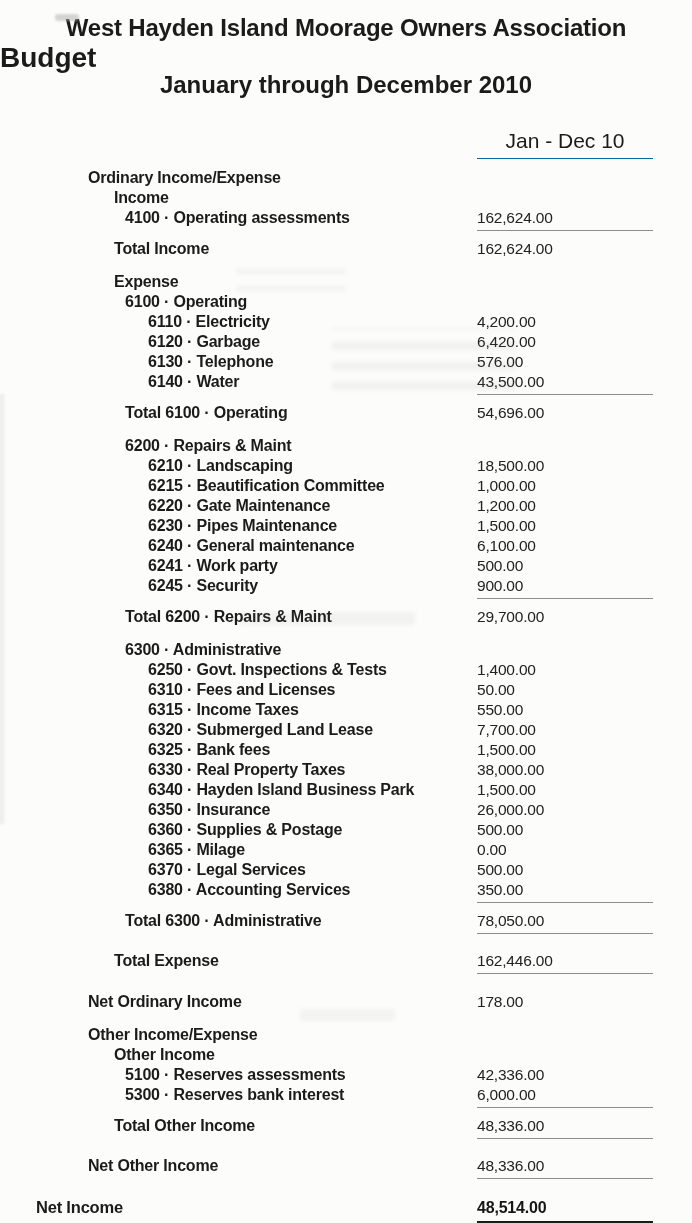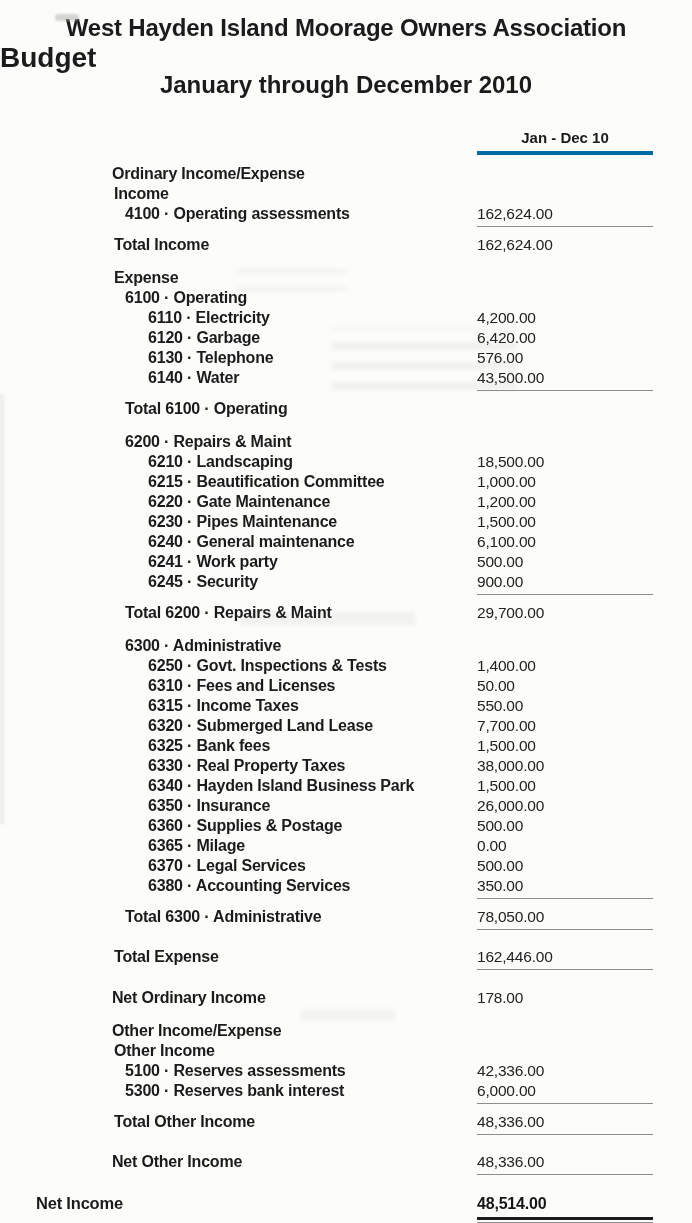--- a/index.html
+++ b/index.html
@@ -9,35 +9,35 @@
     font-family:"Liberation Sans", sans-serif;
     color:#1b1b1b;
   }
   .page{position:relative;width:692px;height:1223px}
   .title1{margin-top:14px;text-align:center;font-weight:700;font-size:24px;line-height:28px;letter-spacing:-0.2px}
   .title2{font-weight:700;font-size:28px;line-height:32px}
   .title3{text-align:center;font-weight:700;font-size:24px;line-height:22px}
   .colhead-wrap{display:flex;margin-top:33px}
   .colhead{
     margin-left:auto;margin-right:39px;width:176px;text-align:center;
-    font-weight:700;font-size:15px;padding-bottom:5px;
-    border-bottom:4px solid #0369a1;
+    font-weight:400;font-size:21px;padding-bottom:5px;
+    border-bottom:1px solid #0369a1;
   }
   .rows{margin-top:9px}
   .row{display:flex;align-items:baseline;min-height:20px;line-height:20px}
   .lbl{font-weight:700;font-size:16px;letter-spacing:-0.2px;white-space:nowrap}
   .amt{
     flex:none;margin-left:auto;width:176px;margin-right:39px;text-align:left;
     font-size:15.5px;letter-spacing:-0.2px;color:#222;
   }
   .rule .amt{border-bottom:1px solid #8e8e8e;padding-bottom:2px}
   .net .lbl{font-size:16.5px}
   .net .amt{font-weight:700;font-size:16px;color:#161616}
   .dbl{margin:3px 39px 0 auto;width:176px;height:2px;border-top:3px solid #1c1c1c;border-bottom:1px solid #8e8e8e}
-  .i0{padding-left:36px}.i1{padding-left:112px}.i2{padding-left:114px}.i3{padding-left:125px}.i4{padding-left:148px}
+  .i0{padding-left:36px}.i1{padding-left:88px}.i2{padding-left:114px}.i3{padding-left:125px}.i4{padding-left:148px}
   .m8{margin-top:8px}.m13{margin-top:13px}.m17{margin-top:17px}.m18{margin-top:18px}
   .artifact{position:absolute;pointer-events:none}
   .a1{left:55px;top:0;width:24px;height:7px;background:#b5b5b5;opacity:.55;border-radius:3px;filter:blur(1px)}
   .a2{left:332px;top:314px;width:185px;height:62px;opacity:.45;filter:blur(2px);
       background:repeating-linear-gradient(0deg, rgba(125,125,125,.20) 0 8px, transparent 8px 20px)}
   .a3{left:236px;top:244px;width:110px;height:34px;opacity:.35;filter:blur(2px);
       background:repeating-linear-gradient(0deg, rgba(130,130,130,.18) 0 7px, transparent 7px 17px)}
   .a4{left:240px;top:598px;width:175px;height:13px;opacity:.3;filter:blur(2px);background:rgba(120,120,120,.25)}
   .a5{left:300px;top:995px;width:95px;height:12px;opacity:.25;filter:blur(2px);background:rgba(120,120,120,.25)}
   .a6{left:0;top:380px;width:6px;height:430px;opacity:.3;filter:blur(1px);
@@ -96,20 +96,21 @@
     <div class="row i4">
         <span class="lbl">6130 · Telephone</span>
         <span class="amt">576.00</span>
       </div>
     <div class="row i4 rule">
         <span class="lbl">6140 · Water</span>
         <span class="amt">43,500.00</span>
       </div>
     <div class="row i3 m8">
         <span class="lbl">Total 6100 · Operating</span>
+        <span class="amt">54,696.00</span>
       </div>
     <div class="row i3 m13">
         <span class="lbl">6200 · Repairs &amp; Maint</span>
       </div>
     <div class="row i4">
         <span class="lbl">6210 · Landscaping</span>
         <span class="amt">18,500.00</span>
       </div>
     <div class="row i4">
         <span class="lbl">6215 · Beautification Committee</span>

